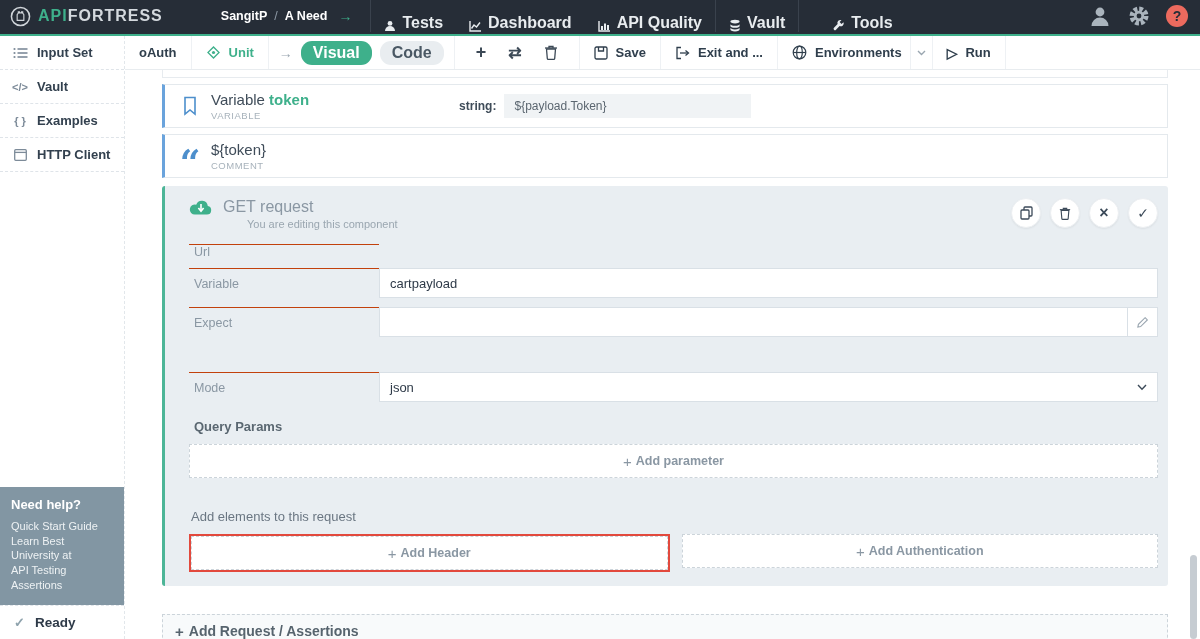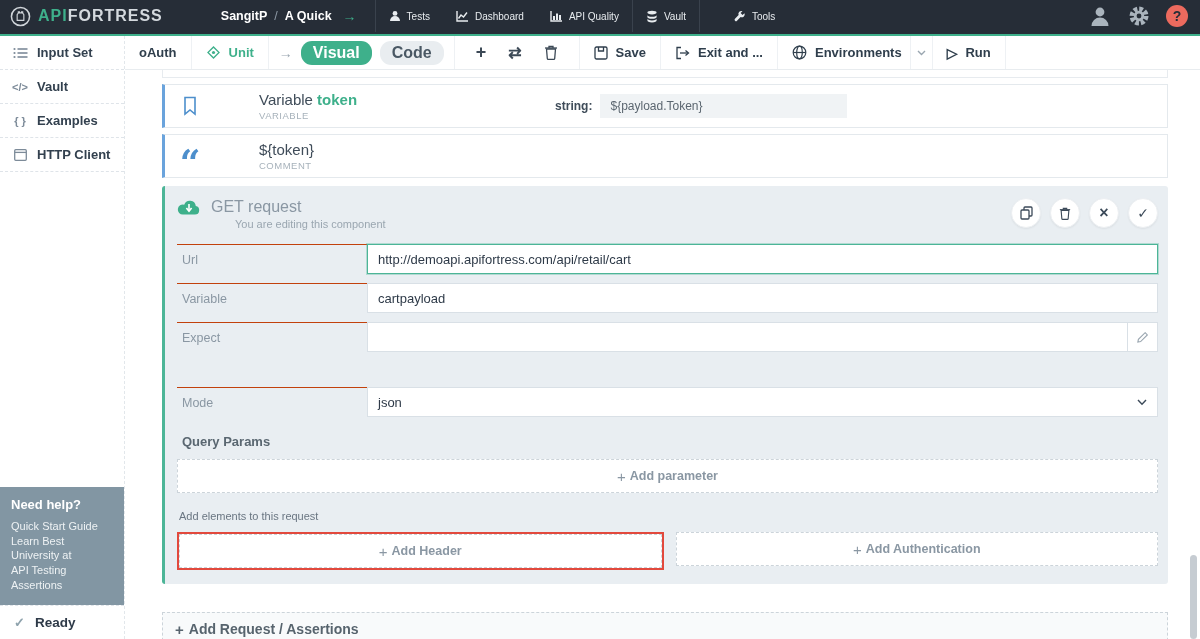--- a/index.html
+++ b/index.html
@@ -9,21 +9,21 @@
   
   .topbar { height:36px; background:#262d37; border-bottom:2px solid #3eb08b; display:flex; align-items:center; padding:0 12px 2px 10px; }
   .logo { display:flex; align-items:center; gap:7px; }
   .logo-mark { width:21px; height:21px; }
   .logo-text { font-size:16px; font-weight:bold; letter-spacing:1px; color:#d4d9de; }
   .logo-text .api { color:#3eb08b; }
   .breadcrumb { display:flex; align-items:center; gap:7px; margin-left:58px; font-size:12.5px; font-weight:bold; color:#fff; }
   .breadcrumb .sep { color:#8d99a5; font-weight:normal; }
   .breadcrumb .arrow { color:#3eb08b; font-size:14px; margin-left:4px; }
   .topnav { display:flex; align-items:center; height:100%; margin-left:18px; }
-  .topnav-item { display:flex; align-items:center; gap:6px; color:#e8ecef; font-size:10px; font-weight:normal; padding:0 13px; height:100%; cursor:pointer; }
+  .topnav-item { display:flex; align-items:flex-end; gap:6px; color:#e8ecef; font-size:16px; font-weight:bold; padding:0 13px; height:100%; cursor:pointer; }
   .tn-divider { width:1px; height:100%; background:#3a424d; }
   .topbar-right { margin-left:auto; display:flex; align-items:center; gap:16px; }
   .help-circle { width:22px; height:22px; border-radius:50%; background:#ec6a5e; color:#262d37; font-weight:bold; font-size:14px; display:flex; align-items:center; justify-content:center; }
 
   
   .app-row { display:flex; height:603px; }
   .sidebar { width:125px; background:#fff; border-right:1px dashed #e2e7eb; display:flex; flex-direction:column; }
   .side-item { display:flex; align-items:center; gap:9px; padding:9px 0 9px 12px; border-bottom:1px dashed #dfe4e9; font-size:13px; font-weight:bold; color:#33414f; cursor:pointer; }
   .side-icon { width:16px; display:flex; justify-content:center; color:#7d8b99; font-size:11px; font-weight:bold; }
   .side-spacer { flex:1; }
@@ -43,53 +43,53 @@
   .pill { border-radius:11px; padding:3px 12px; font-size:16px; font-weight:bold; }
   .pill-visual { background:#3eb08b; color:#fff; }
   .pill-code { background:#e9edf0; color:#4a5864; }
   .tb-icon-btn { padding:0 11px; display:flex; align-items:center; color:#3c4956; font-size:16px; cursor:pointer; }
   .tb-arrow { color:#9aa6b0; font-size:14px; font-weight:normal; }
   .env-chev { border-left:1px solid #eef1f4; align-self:stretch; display:flex; align-items:center; padding:0 6px; }
 
   
   .content { flex:1; background:#fff; padding:0 32px 0 37px; overflow:hidden; }
   .card-sliver { height:8px; border:1px solid #e7ebef; border-top:none; }
-  .comp-card { background:#fff; border:1px solid #e4e9ed; border-left:3px solid #6aa3dc; display:flex; align-items:center; padding:6px 10px 6px 12px; margin-top:6px; min-height:44px;gap:48px; }
+  .comp-card { background:#fff; border:1px solid #e4e9ed; border-left:3px solid #6aa3dc; display:flex; align-items:center; padding:6px 10px 6px 12px; margin-top:6px; min-height:44px; }
   .comp-icon { width:26px; color:#4d8fcc; display:flex; justify-content:center; }
   .comp-text { margin-left:8px; }
   .comp-title { font-size:15px; color:#3f4c59; }
   .comp-title .tname { color:#3eb08b; font-weight:bold; }
   .comp-type { font-size:9.5px; letter-spacing:0.5px; color:#a7b2bb; margin-top:2px; }
   .var-field-row { display:flex; align-items:center; margin-left:150px; gap:8px; }
   .var-field-label { font-size:12px; font-weight:bold; color:#3f4c59; }
   .var-field-value { background:#f0f3f5; color:#5b6670; font-size:12px; padding:5px 10px; width:247px; }
   .quote-glyph { font-family:"DejaVu Serif", serif; font-size:36px; line-height:18px; font-weight:bold; color:#4d8fcc; height:18px; overflow:visible; position:relative; top:6px; }
 
   
-  .get-panel { margin-top:8px; background:#e9eef2; border-left:3px solid #4cb597; border-radius:3px; padding:12px 10px 14px 12px; }
+  .get-panel { margin-top:8px; background:#e9eef2; border-left:3px solid #4cb597; border-radius:3px; padding:12px 10px 14px 24px; }
   .get-header { display:flex; align-items:flex-start; }
   .get-head-text { margin-left:10px; }
   .get-title { font-size:16px; color:#8a97a3; }
   .get-sub { font-size:11px; color:#9aa6b0; margin-top:2px;margin-left:24px; }
   .get-actions { margin-left:auto; display:flex; gap:9px; }
   .circle-btn { width:30px; height:30px; border-radius:50%; background:#fff; border:1px solid #eceff2; box-shadow:0 1px 2px rgba(0,0,0,0.06); display:flex; align-items:center; justify-content:center; color:#3c4a59; font-size:14px; cursor:pointer; }
 
   .frow { display:flex; align-items:center; margin-top:9px; }
   .frow-label { width:190px; font-size:12.5px; color:#8a97a3; align-self:stretch; display:flex; align-items:center; padding-left:5px; border-top:1px solid #c2410c; }
   .frow-input-wrap { flex:1; display:flex; }
   .finput { flex:1; height:30px; border:1px solid #d9e0e6; background:#fff; font-family:"Liberation Sans", sans-serif; font-size:13px; color:#2e3a48; padding:0 10px; outline:none; }
   .finput.hl { border:1px solid #4cb597; box-shadow:0 0 0 1px rgba(76,181,151,0.35); }
   .pencil-box { width:30px; height:30px; background:#fff; border:1px solid #d9e0e6; border-left:none; display:flex; align-items:center; justify-content:center; cursor:pointer; }
   .fselect { flex:1; height:30px; border:1px solid #d9e0e6; background:#fff; font-size:13px; color:#2e3a48; padding:0 10px; display:flex; align-items:center; justify-content:space-between; cursor:pointer; }
 
   .qp-label { margin:17px 0 0 5px; font-size:13px; font-weight:bold; color:#5a6771; }
   .dashed-btn { border:1px dashed #ccd4da; background:#fff; height:34px; display:flex; align-items:center; justify-content:center; gap:4px; color:#8a97a3; font-size:12.5px; font-weight:bold; cursor:pointer; }
   .dashed-btn .plus { font-size:15px; font-weight:normal; }
   .add-param { margin-top:10px; }
-  .add-elems { margin:17px 0 0 2px; font-size:11px; color:#6a7682; }
+  .add-elems { margin:31px 0 0 2px; font-size:13px; color:#6a7682; }
   .add-row { display:flex; gap:12px; margin-top:10px; }
   .add-col { flex:1; }
   .red-wrap { border:2px solid #e2493d; }
 
   .add-request { margin-top:28px; border:1px dashed #ccd4da; background:#f8fafb; height:34px; display:flex; align-items:center; gap:5px; padding-left:12px; font-size:14px; font-weight:bold; color:#57646e; cursor:pointer; }
 
   .scroll-thumb { position:absolute; right:3px; bottom:0; width:7px; height:84px; border-radius:4px; background:#c6ccd2; }
   svg { display:block; }
 </style>
 </head>
@@ -99,21 +99,21 @@
   <div class="logo">
     <svg class="logo-mark" viewBox="0 0 22 22">
       <circle cx="11" cy="11" r="9.5" fill="none" stroke="#cfd4d9" stroke-width="1.6"></circle>
       <path d="M7.5 15 V9 l1.2-1.5 V6 h1.2 v1.2 h2.2 V6 h1.2 v1.5 L14.5 9 v6 Z" fill="none" stroke="#cfd4d9" stroke-width="1.2"></path>
     </svg>
     <span class="logo-text"><span class="api">API</span><span>FORTRESS</span></span>
   </div>
   <div class="breadcrumb">
     <span>SangitP</span>
     <span class="sep">/</span>
-    <span>A Quick</span>
+    <span>A Need</span>
     <span class="arrow">→</span>
   </div>
   <div class="topnav">
     <div class="tn-divider"></div>
     <div class="topnav-item">
       <svg width="12" height="12" viewBox="0 0 12 12">
           <circle cx="6" cy="3.4" r="2.4" fill="#e8ecef"></circle>
           <path d="M1 11 a5 5 0 0 1 10 0 Z" fill="#e8ecef"></path>
         </svg>
       <span>Tests</span>
@@ -335,23 +335,20 @@
                 <span style="font-size:16px;font-weight:bold;">×</span>
               </div>
             <div class="circle-btn">
                 <span>✓</span>
               </div>
           </div>
         </div>
 
         <div class="frow" style="margin-top:14px;">
           <div class="frow-label">Url</div>
-          <div class="frow-input-wrap">
-            <input class="finput hl" value="http://demoapi.apifortress.com/api/retail/cart" style="">
-          </div>
         </div>
 
         <div class="frow">
           <div class="frow-label">Variable</div>
           <div class="frow-input-wrap">
             <input class="finput" value="cartpayload" style="">
           </div>
         </div>
 
         <div class="frow">

